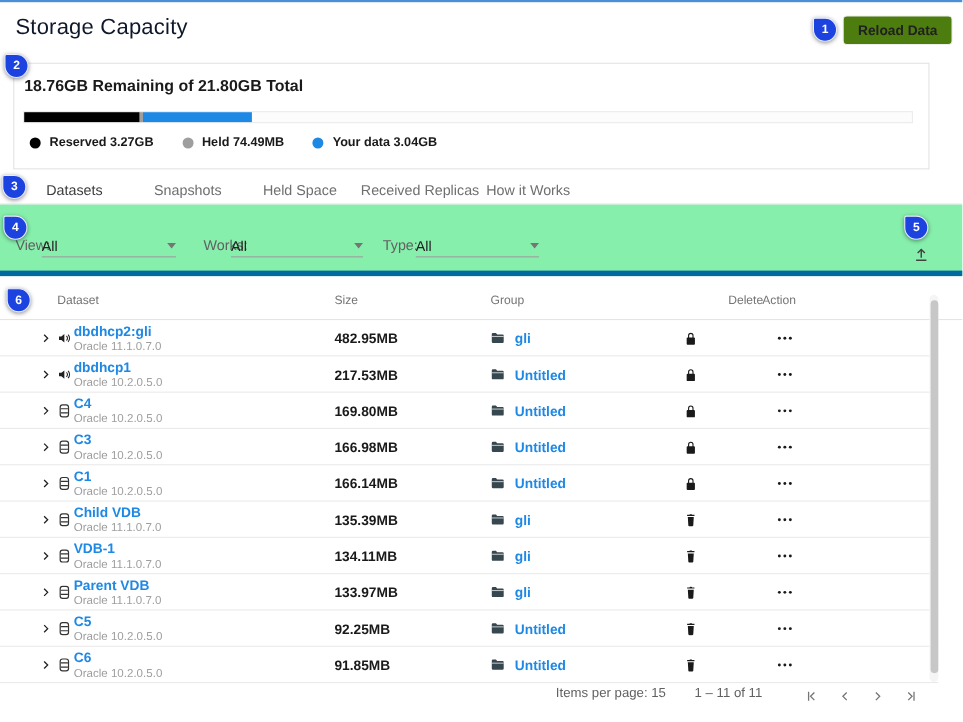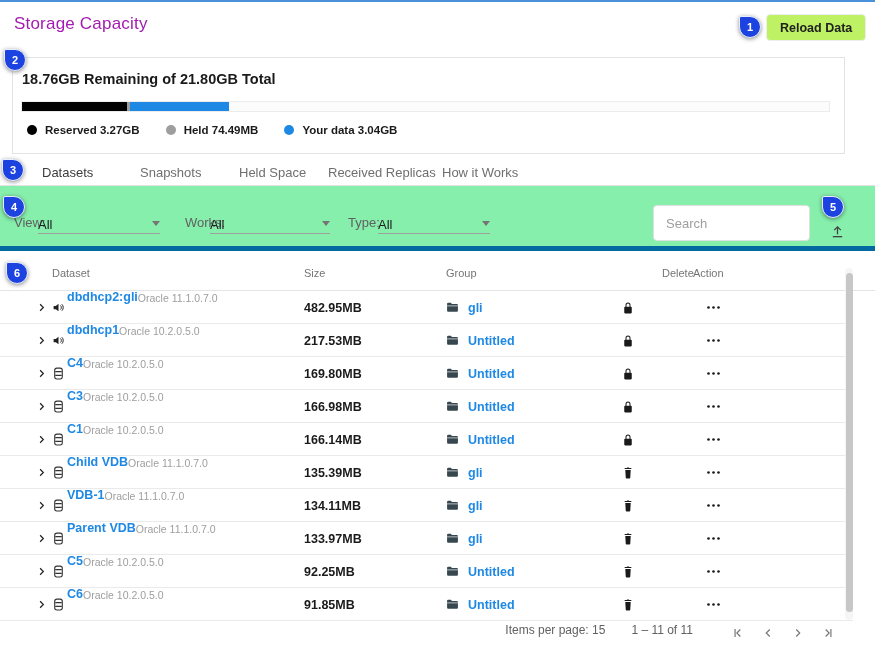--- a/index.html
+++ b/index.html
@@ -1,23 +1,23 @@
 <!DOCTYPE html>
 <html><head>
 <meta charset="utf-8">
 <style>
   * { margin:0; padding:0; box-sizing:border-box; }
   html,body { width:875px; height:656px; background:#fff; font-family:"Liberation Sans", sans-serif; overflow:hidden; position:relative; }
   .abs { position:absolute; }
 
   .top-strip { left:0; top:0; width:875px; height:2px; background:#4a90d9; }
 
-  .page-title { left:14px; top:14px; font-size:17px; color:#a21caf; font-weight:400; letter-spacing:.2px; }
-
-  .reload-btn { left:766px; top:14px; height:27px; padding:0 13px; background:#bef264; border:1px solid #eee; border-radius:4px;
+  .page-title { left:14px; top:14px; font-size:20px; color:#0f172a; font-weight:400; letter-spacing:.2px; }
+
+  .reload-btn { left:766px; top:14px; height:27px; padding:0 13px; background:#4d7c0f; border:1px solid #eee; border-radius:4px;
     font-size:12.5px; font-weight:600; color:#212121; display:flex; align-items:center; cursor:pointer; }
 
   
   .callout { width:22px; height:22px; background:#1c43e0; border:1px solid #e8edff; border-radius:2px 50% 50% 50%;
     color:#fff; font-size:11px; font-weight:700; display:flex; align-items:center; justify-content:center;
     box-shadow:0 1px 4px rgba(0,0,0,.45); z-index:50; }
 
   
   .banner { left:12px; top:57px; width:833px; height:97px; border:1px solid #e3e3e3; background:#fff; }
   .banner-title { position:absolute; left:9px; top:13px; font-size:14.5px; font-weight:700; color:#1a1a1a; }
@@ -46,21 +46,21 @@
   .export-btn { position:absolute; left:827px; top:35px; width:20px; height:20px; display:flex; align-items:center; justify-content:center; cursor:pointer; }
 
   
   .thead { left:0; top:251px; width:875px; height:40px; border-bottom:1px solid #e4e4e4; }
   .th { position:absolute; top:16px; font-size:11px; color:#757575; }
   .tbody { left:0; top:291px; width:875px; }
   .trow { position:relative; width:853px; height:33px; border-bottom:1px solid #eaeaea; }
   .cell { position:absolute; top:0; height:33px; display:flex; align-items:center; }
   .chev { left:33px; width:16px; justify-content:center; cursor:pointer; }
   .type-ic { left:51px; width:15px; justify-content:center; }
-  .name-block { left:67px; flex-direction:row; align-items:flex-start; justify-content:center; }
+  .name-block { left:67px; flex-direction:column; align-items:flex-start; justify-content:center; }
   .ds-name { font-size:12.5px; font-weight:600; color:#1e88e5; line-height:13px; cursor:pointer; }
   .ds-sub { font-size:10.5px; color:#9e9e9e; line-height:12px; margin-top:1px; }
   .size-cell { left:304px; font-size:12.5px; font-weight:700; color:#1a1a1a; }
   .group-cell { left:446px; }
   .group-link { font-size:12.5px; font-weight:600; color:#1e88e5; margin-left:9px; cursor:pointer; }
   .del-cell { left:618px; width:20px; justify-content:center; cursor:pointer; }
   .act-cell { left:704px; width:18px; justify-content:center; cursor:pointer; }
 
   
   .sb-track { left:845px; top:268px; width:8px; height:352px; background:#f5f5f5; border-radius:4px; }
@@ -135,21 +135,20 @@
     <span class="filter-value">All</span>
     <span class="filter-underline" style="width:120px;"></span>
     <span class="caret" style="left:112px;"></span>
   </div>
   <span class="filter-label" style="left:348px;">Type:</span>
   <div class="filter-select" style="left:378px; width:112px;">
     <span class="filter-value">All</span>
     <span class="filter-underline" style="width:112px;"></span>
     <span class="caret" style="left:104px;"></span>
   </div>
-  <input class="search-input" type="text" placeholder="Search" style="">
   <div class="export-btn">
     <svg width="15" height="15" viewBox="0 0 16 16" fill="none" stroke="#424242" stroke-width="1.4">
       <path d="M8 11V3"></path>
         <path d="M4.5 6.5 8 3l3.5 3.5"></path>
         <path d="M3 13.5h10"></path>
     </svg>
   </div>
 </div>
 <div class="abs callout" style="left:3px; top:196px;">
     <span>4</span>

